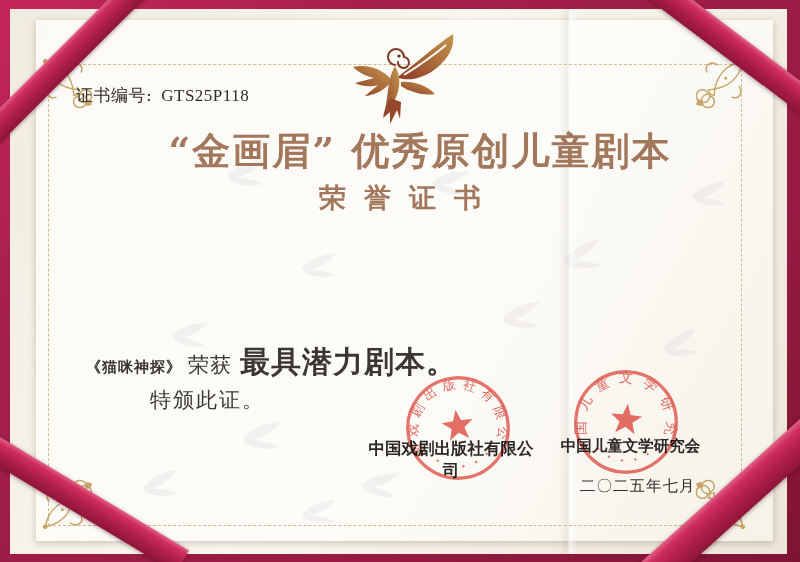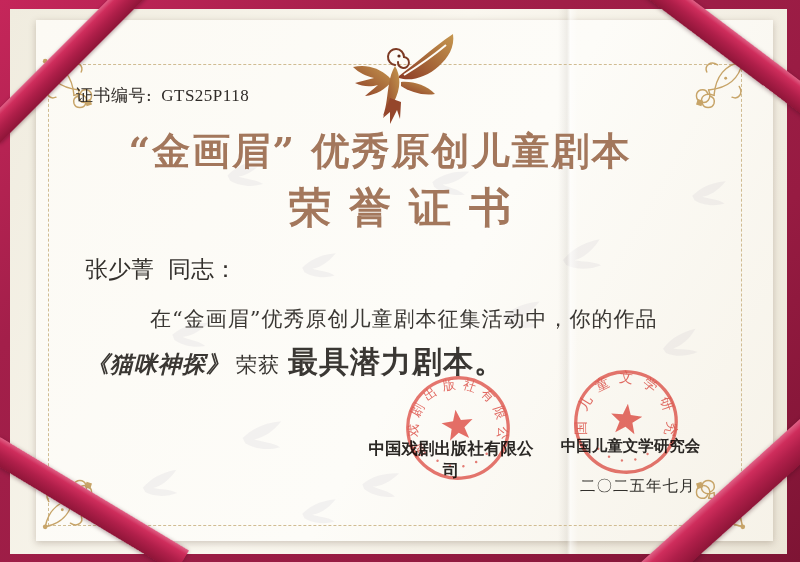--- a/index.html
+++ b/index.html
@@ -25,29 +25,29 @@
     position:absolute;left:48px;top:64px;width:692px;height:460px;
     border:1px dashed #d0bc92;
   }
   .orn{position:absolute;width:72px;height:72px;color:#c7a468;}
   .wm{position:absolute;opacity:.085;color:#8d86a0;}
   .cert-no{position:absolute;left:76px;top:84px;font-size:17px;color:#2f2b28;letter-spacing:.5px;text-align:right;}
   .cert-no .val{margin-left:9px;font-family:"Liberation Serif","DejaVu Serif",serif;}
   .logo-bird{position:absolute;left:343px;top:32px;width:122px;height:92px;}
   .title1{position:absolute;left:0;width:760px;top:126px;text-align:center;
     font-size:38px;font-weight:700;color:#a3775c;letter-spacing:2px;
-    text-shadow:0 1px 0 rgba(255,255,255,.6);}
+    text-shadow:0 1px 0 rgba(255,255,255,.6);padding-left:40px;}
   .title2{position:absolute;left:0;width:800px;top:180px;text-align:center;
-    font-size:42px;font-weight:700;color:#a3775c;letter-spacing:18px;padding-left:18px;box-sizing:border-box;
+    font-size:27px;font-weight:700;color:#a3775c;letter-spacing:18px;padding-left:18px;box-sizing:border-box;
     text-shadow:0 1px 0 rgba(255,255,255,.6);}
   .recipient{position:absolute;left:85px;top:254px;font-size:23px;color:#33302c;}
   .recipient .nm{margin-right:14px;}
   .body1{position:absolute;left:150px;top:305px;font-size:21px;color:#3a3733;letter-spacing:1px;}
   .body2{position:absolute;left:86px;top:342px;font-size:21px;color:#3a3733;letter-spacing:1px;}
-  .body2 .work{font-weight:700;font-style:italic;font-size:23px;}
+  .body2 .work{font-weight:700;font-size:15px;}
   .body2 .verb{margin:0 8px 0 6px;}
   .body2 .award{font-weight:700;font-size:30px;}
   .closing{position:absolute;left:150px;top:386px;font-size:21px;color:#3a3733;letter-spacing:2px;}
   .issuer-left{position:absolute;left:366px;top:438px;width:170px;text-align:center;
     font-size:16.5px;font-weight:600;color:#2a2724;}
   .issuer-right{position:absolute;left:558px;top:436px;width:145px;text-align:center;
     font-size:15.5px;font-weight:600;color:#2a2724;}
   .date{position:absolute;left:580px;top:476px;width:130px;text-align:left;
     font-size:15.5px;color:#32302c;letter-spacing:1px;}
   .seal{position:absolute;width:112px;height:112px;mix-blend-mode:multiply;opacity:.92;}
@@ -175,27 +175,24 @@
     <path fill="url(#birdGrad)" d="M46,45 C36,36 24,32 10,35 C16,41 23,44 31,46 C25,48 18,49 12,51 C20,55 28,55 35,53 C31,57 26,60 22,64 C33,63 43,57 49,49 Z"></path>
     <path fill="url(#birdGrad)" d="M52,34 C58,44 58,56 51,70 C49,75 45,79 40,84 C44,73 44,63 46,52 C47,45 49,39 52,34 Z"></path>
     <path fill="#95462b" d="M47,66 L40,86 L47,80 L47,92 L54,78 L57,87 L58,70 Z"></path>
     <path fill="none" stroke="#7d3a24" stroke-width="2" stroke-linecap="round" d="M52,33 a8,8 0 1 1 9,-8 a5.5,5.5 0 1 1 -6,5"></path>
     <circle cx="56" cy="24" r="1.6" fill="#5d2a18"></circle>
   </svg>
 
   <div class="title1">“金画眉” 优秀原创儿童剧本</div>
   <div class="title2">荣誉证书</div>
 
-  <div class="recipient">
-    <span class="nm">张少菁</span><span>同志：</span>
-  </div>
-  <div class="body1">在“金画眉”优秀原创儿童剧本征集活动中，你的作品</div>
   <div class="body2">
     <span class="work">《猫咪神探》</span><span class="verb">荣获</span><span class="award">最具潜力剧本。</span>
   </div>
+  <div class="closing">特颁此证。</div>
 
   <div class="issuer-left">中国戏剧出版社有限公司</div>
   <div class="issuer-right">中国儿童文学研究会</div>
   <div class="date">二〇二五年七月</div>
 
   <svg class="seal seal-left" viewBox="0 0 116 116">
     <use href="#sealSym"></use>
     <path id="arcL" d="M 21,79 A 42,42 0 1 1 95,79" fill="none"></path>
     <text font-size="13.5" fill="#df4f48" letter-spacing="6" opacity=".9">
       <textPath href="#arcL" startOffset="50%" text-anchor="middle">中国戏剧出版社有限公司</textPath>

